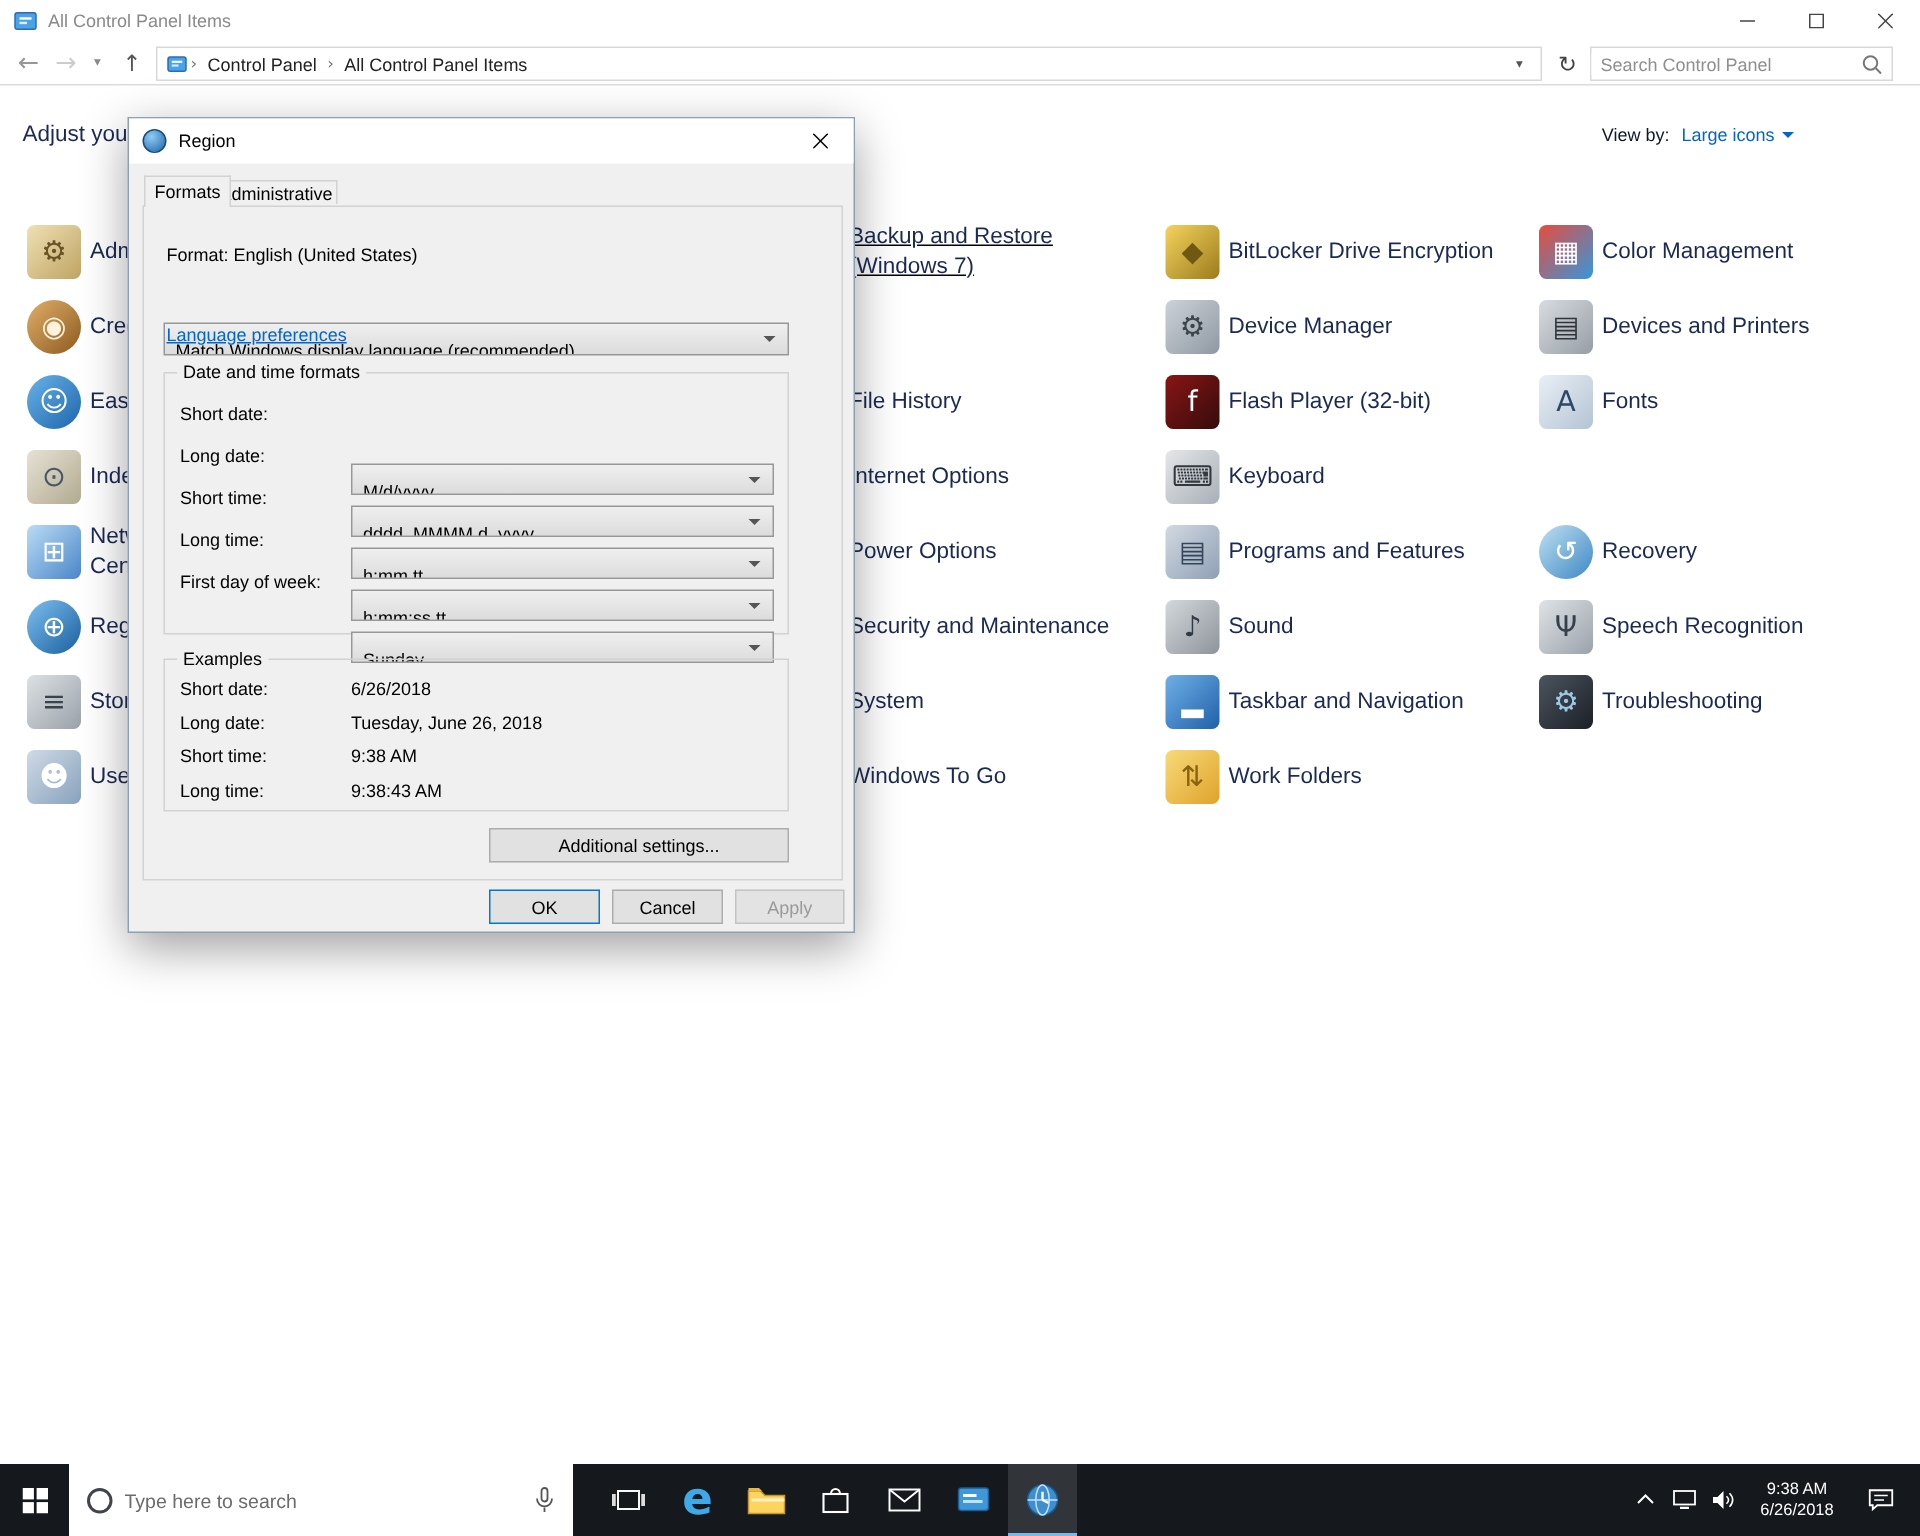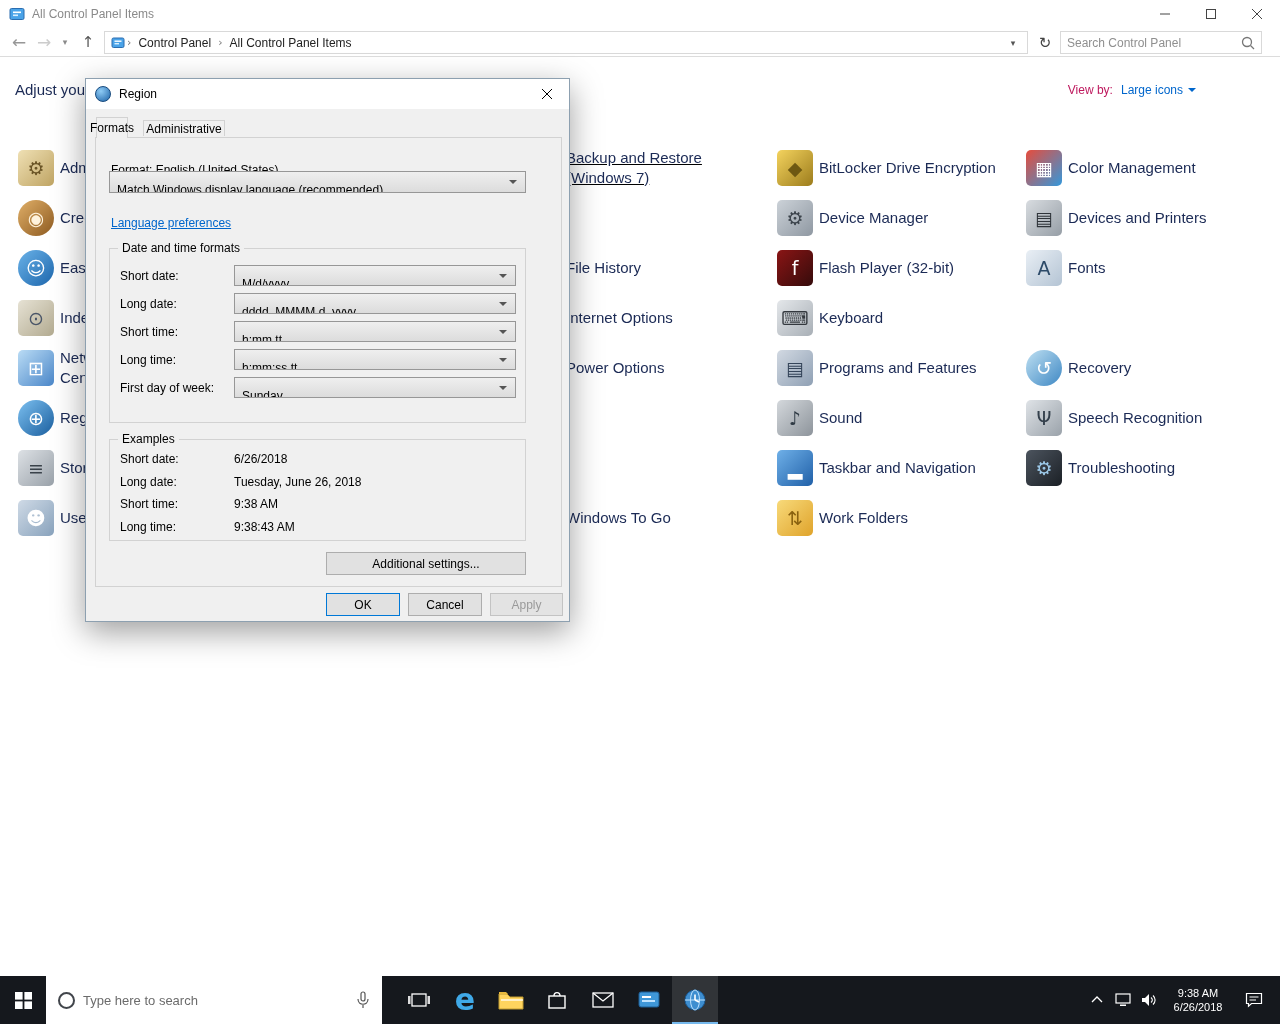--- a/index.html
+++ b/index.html
@@ -26,40 +26,40 @@
   .addr-drop { margin-left:auto; color:#555; font-size:9px; width:16px; text-align:center; font-family:"DejaVu Sans",sans-serif; }
   .refresh { position:absolute; left:1034px; top:3px; width:22px; height:23px; display:flex; align-items:center; justify-content:center; color:#444; font-size:15px; font-family:"DejaVu Sans",sans-serif; }
   .nav-search { position:absolute; left:1060px; top:3px; width:202px; height:23px; border:1px solid #d9d9d9; display:flex; align-items:center; }
   .nav-search input { flex:1; min-width:0; border:0; outline:0; font-size:12px; padding:0 6px; color:#333; font-family:inherit; }
   .nav-search input::placeholder { color:#8f8f8f; }
   .nav-search svg { margin-right:6px; flex:none; }
 
   
   .page-header { position:absolute; top:81px; left:15px; font-size:15px; color:#1b2a55; }
   .view-by { position:absolute; top:83px; right:84px; font-size:12px; display:flex; align-items:center; }
-  .vb-label { color:#be185d; }
+  .vb-label { color:#0f172a; }
   .vb-value { color:#0066cc; margin-left:8px; }
   .vb-tri { width:0; height:0; border-left:4px solid transparent; border-right:4px solid transparent; border-top:4px solid #0066cc; margin-left:5px; }
   .cp-grid { position:absolute; inset:0; }
   .cp-item { position:absolute; height:48px; width:250px; display:flex; align-items:center; }
   .cp-icon { width:36px; height:36px; flex:none; border-radius:5px; display:flex; align-items:center; justify-content:center; font-size:19px; font-family:"DejaVu Sans",sans-serif; margin-right:6px; }
   .cp-label { font-size:15px; line-height:20px; color:#1b2a55; white-space:pre-line; }
 
   
   .dialog { position:absolute; left:85px; top:78px; width:485px; height:544px; background:#f0f0f0; border:1px solid #8da0b0; box-shadow:0 10px 30px rgba(0,0,0,.38); z-index:50; font-size:12px; }
   .dlg-titlebar { position:absolute; top:0; left:0; right:0; height:30px; background:#fff; display:flex; align-items:center; }
   .dlg-icon { width:16px; height:16px; border-radius:50%; margin-left:9px; background:radial-gradient(circle at 35% 30%, #8ecbf5, #1f64a8); border:1px solid #164a7e; flex:none; }
   .dlg-title { margin-left:8px; color:#000; }
   .dlg-close { position:absolute; right:0; top:0; width:45px; height:30px; display:flex; align-items:center; justify-content:center; }
   .tab { position:absolute; background:#f0f0f0; border:1px solid #d2d2d2; border-bottom:none; display:flex; align-items:center; justify-content:center; }
-  .tab.t1 { left:10px; top:38px; width:32px; height:21px; z-index:3; }
+  .tab.t1 { left:10px; top:38px; width:58px; height:21px; z-index:3; }
   .tab.t2 { left:57px; top:41px; width:82px; height:16px; z-index:1; }
   .dlg-page { position:absolute; left:9px; top:58px; width:467px; height:450px; border:1px solid #d2d2d2; background:#f0f0f0; z-index:2; }
   .fmt-label { position:absolute; left:15px; top:13px;margin-top:12px; }
-  .combo { border:1px solid #979797; background:linear-gradient(#efefef,#dcdcdc); display:flex; align-items:center; padding:16px 24px 0 7px; position:relative; white-space:nowrap; overflow:hidden; }
+  .combo { border:1px solid #979797; background:linear-gradient(#efefef,#dcdcdc); display:flex; align-items:center; padding:16px 24px 0 7px; position:relative; white-space:nowrap; overflow:hidden;margin-top:44px; }
   .combo .chev { position:absolute; right:8px; top:50%; margin-top:-2px; width:0; height:0; border-left:4px solid transparent; border-right:4px solid transparent; border-top:4px solid #555; }
   .fmt-combo { position:absolute; left:13px; top:33px; width:417px; height:22px; }
   .lang-link { position:absolute; left:15px; top:78px; color:#0066cc; text-decoration:underline; cursor:pointer; }
   .group { position:absolute; left:13px; width:417px; border:1px solid #d2d2d2; }
   .g1 { top:110px; height:175px; }
   .g2 { top:301px; height:102px; }
   .legend { position:absolute; top:-8px; left:8px; background:#f0f0f0; padding:0 4px; }
   .dt-row { position:absolute; left:0; right:0; height:21px; }
   .dt-label { position:absolute; left:10px; top:4px; }
   .dt-combo { position:absolute; left:124px; top:0; width:282px; height:21px; }
@@ -255,35 +255,43 @@
     </div>
     <div class="cp-item" style="left: 18px; top: 394px;">
       <div class="cp-icon" style="background: linear-gradient(135deg, rgb(124, 192, 240), rgb(26, 94, 158)); border-radius: 50%; color: rgb(255, 255, 255);">⊕</div>
       <div class="cp-label">Region</div>
     </div>
     <div class="cp-item" style="left: 271px; top: 394px;">
       <div class="cp-icon" style="background: linear-gradient(135deg, rgb(213, 221, 229), rgb(147, 166, 184)); color: rgb(47, 74, 98);">▭</div>
       <div class="cp-label">RemoteApp and Desktop
 Connections</div>
     </div>
+    <div class="cp-item" style="left: 524px; top: 394px;">
+      <div class="cp-icon" style="background: linear-gradient(135deg, rgb(240, 200, 176), rgb(200, 90, 40)); color: rgb(255, 255, 255);">⚑</div>
+      <div class="cp-label">Security and Maintenance</div>
+    </div>
     <div class="cp-item" style="left: 777px; top: 394px;">
       <div class="cp-icon" style="background: linear-gradient(135deg, rgb(212, 216, 220), rgb(141, 148, 155)); color: rgb(47, 58, 68);">♪</div>
       <div class="cp-label">Sound</div>
     </div>
     <div class="cp-item" style="left: 1026px; top: 394px;">
       <div class="cp-icon" style="background: linear-gradient(135deg, rgb(223, 227, 231), rgb(154, 162, 170)); color: rgb(52, 64, 76);">Ψ</div>
       <div class="cp-label">Speech Recognition</div>
     </div>
     <div class="cp-item" style="left: 18px; top: 444px;">
       <div class="cp-icon" style="background: linear-gradient(135deg, rgb(221, 225, 229), rgb(153, 161, 169)); color: rgb(58, 66, 74);">≡</div>
       <div class="cp-label">Storage Spaces</div>
     </div>
     <div class="cp-item" style="left: 271px; top: 444px;">
       <div class="cp-icon" style="background: linear-gradient(135deg, rgb(210, 236, 210), rgb(78, 158, 78)); border-radius: 50%; color: rgb(255, 255, 255);">⇄</div>
       <div class="cp-label">Sync Center</div>
+    </div>
+    <div class="cp-item" style="left: 524px; top: 444px;">
+      <div class="cp-icon" style="background: linear-gradient(135deg, rgb(200, 205, 211), rgb(94, 104, 112)); color: rgb(255, 255, 255);">▣</div>
+      <div class="cp-label">System</div>
     </div>
     <div class="cp-item" style="left: 777px; top: 444px;">
       <div class="cp-icon" style="background: linear-gradient(135deg, rgb(111, 176, 232), rgb(32, 96, 168)); color: rgb(255, 255, 255);">▂</div>
       <div class="cp-label">Taskbar and Navigation</div>
     </div>
     <div class="cp-item" style="left: 1026px; top: 444px;">
       <div class="cp-icon" style="background: linear-gradient(135deg, rgb(76, 84, 94), rgb(27, 32, 38)); color: rgb(156, 200, 232);">⚙</div>
       <div class="cp-label">Troubleshooting</div>
     </div>
     <div class="cp-item" style="left: 18px; top: 494px;">

